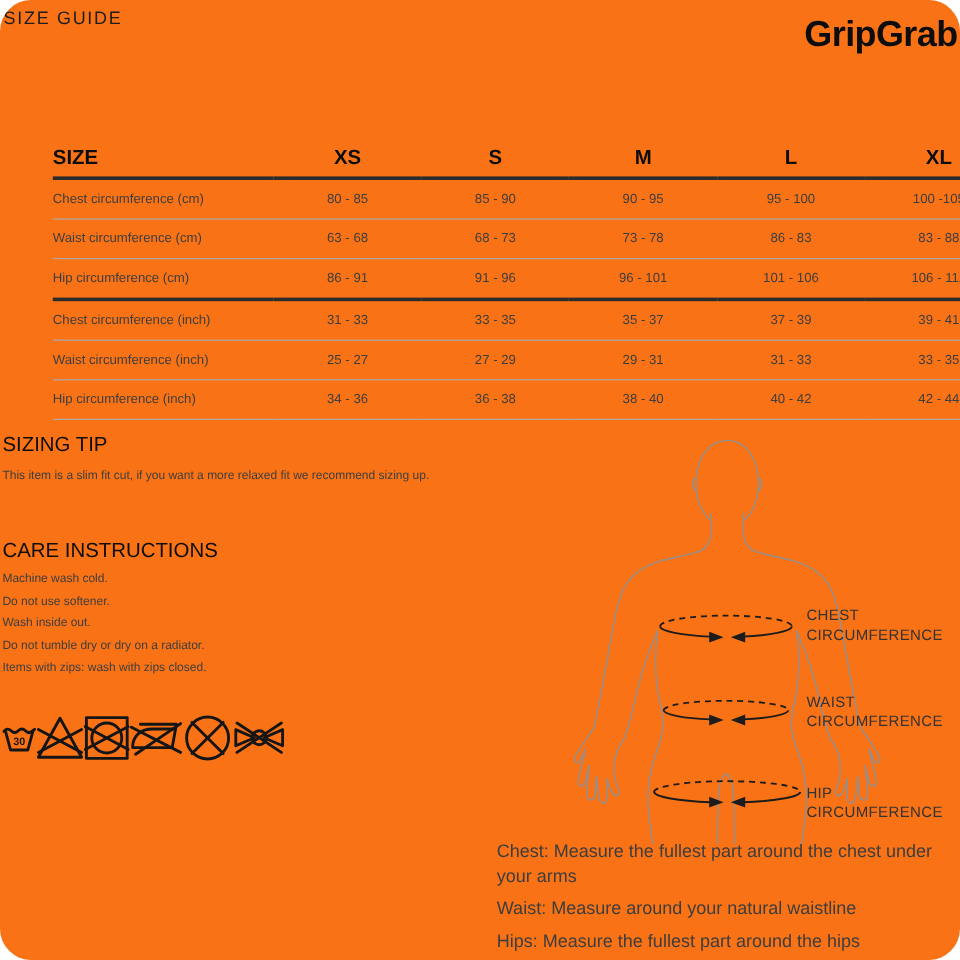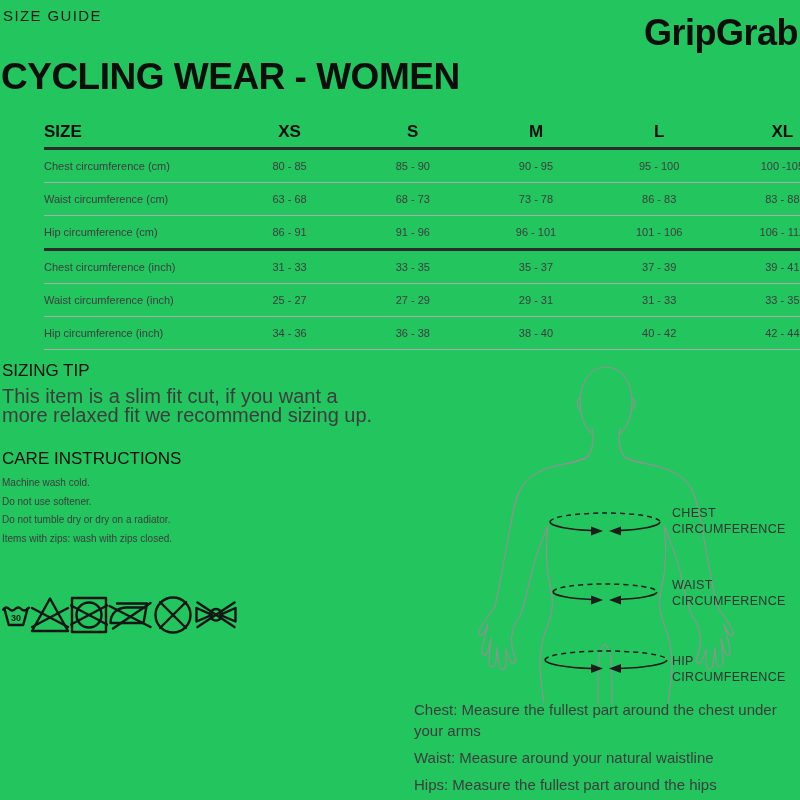--- a/index.html
+++ b/index.html
@@ -1,38 +1,38 @@
 <!DOCTYPE html>
 <html><head>
 <meta charset="utf-8">
 <style>
   html,body{margin:0;padding:0;background:#fff;}
-  .canvas{position:relative;width:800px;height:800px;background:#22c55e;
-          font-family:"Liberation Sans",sans-serif;color:#1c1c1c;overflow:hidden;}
+  .canvas{position:relative;width:800px;height:800px;background:#f97316;
+          font-family:"Liberation Sans",sans-serif;color:#1c1c1c;overflow:hidden;border-radius:26px;}
   .abs{position:absolute;}
 
   .eyebrow{left:3px;top:7px;font-size:15px;letter-spacing:1.4px;color:#1c1c1c;}
-  .brand{right:2px;top:12px;font-size:36px;font-weight:800;letter-spacing:-0.5px;color:#0d0d0d;}
+  .brand{right:2px;top:12px;font-size:30px;font-weight:800;letter-spacing:-0.5px;color:#0d0d0d;}
   .title{left:1px;top:56px;font-size:37px;font-weight:800;letter-spacing:-0.5px;color:#0d0d0d;}
 
   .tablewrap{left:0;top:117px;width:800px;padding-left:44px;}
   table{width:100%;border-collapse:collapse;table-layout:fixed;}
   th,td{padding:0;}
   thead th{font-size:17px;font-weight:800;color:#0d0d0d;text-align:center;
            height:30px;vertical-align:middle;border-bottom:3px solid #2c2c2c;}
   thead th:first-child{text-align:left;}
   col.labelcol{width:23%;}
   tbody td{font-size:11px;color:#3d3d3d;text-align:center;height:32px;
            vertical-align:middle;border-bottom:1.5px solid #ababab;}
   tbody td:first-child{text-align:left;}
   tbody tr.section-end td{border-bottom:3px solid #2c2c2c;}
 
   .h2{font-size:17px;font-weight:400;color:#0d0d0d;}
   .tip-heading{left:2px;top:361px;}
-  .tip-text{left:2px;top:387px;width:372px;font-size:20px;line-height:19px;color:#3d3d3d;}
+  .tip-text{left:2px;top:387px;width:372px;font-size:10px;line-height:19px;color:#3d3d3d;}
   .care-heading{left:2px;top:449px;}
   .care-lines{left:2px;top:474px;font-size:10px;line-height:18.5px;color:#3d3d3d;}
 
   .icons{left:2px;top:592px;display:flex;align-items:center;gap:0;height:46px;}
   .icons svg{display:block;}
   .icons path,.icons line,.icons rect,.icons circle{fill:none;stroke:#151515;stroke-width:2.4;stroke-linecap:round;stroke-linejoin:round;}
   .icons text{fill:#151515;font-family:"Liberation Sans",sans-serif;font-size:9px;font-weight:700;stroke:none;}
 
   .figure{left:440px;top:356px;width:360px;height:364px;}
   .figure svg{position:absolute;left:0;top:0;}
@@ -49,21 +49,20 @@
   .notes{left:414px;top:699px;width:392px;font-size:15px;line-height:21px;color:#3d3d3d;}
   .notes p{margin:0 0 6px 0;}
 </style>
 </head>
 <body>
 
 <div class="canvas">
 
   <div class="abs eyebrow">SIZE GUIDE</div>
   <div class="abs brand">GripGrab</div>
-  <div class="abs title">CYCLING WEAR - WOMEN</div>
 
   <div class="abs tablewrap">
     <table>
       <colgroup>
           <col class="labelcol">
           <col>
           <col>
           <col>
           <col>
           <col>
@@ -131,20 +130,21 @@
     </table>
   </div>
 
   <div class="abs h2 tip-heading">SIZING TIP</div>
   <div class="abs tip-text">This item is a slim fit cut, if you want a more relaxed fit we recommend sizing up.</div>
 
   <div class="abs h2 care-heading">CARE INSTRUCTIONS</div>
   <div class="abs care-lines">
     <div>Machine wash cold.</div>
     <div>Do not use softener.</div>
+    <div>Wash inside out.</div>
     <div>Do not tumble dry or dry on a radiator.</div>
     <div>Items with zips: wash with zips closed.</div>
   </div>
 
   <div class="abs icons">
     <svg width="28" height="25" viewBox="0 0 28 25">
       <path d="M2.5 6 L6.8 22 L21.2 22 L25.5 6"></path>
       <path d="M1.2 6.5 C3.2 4 5.2 4 7.2 6 C9.2 8 11.2 8 13.2 6 C15.2 4 17.2 4 19.2 6 C21.2 8 23.2 8 25.2 6 L26.8 4.8"></path>
       <text x="14" y="18" text-anchor="middle">30</text>
     </svg>

